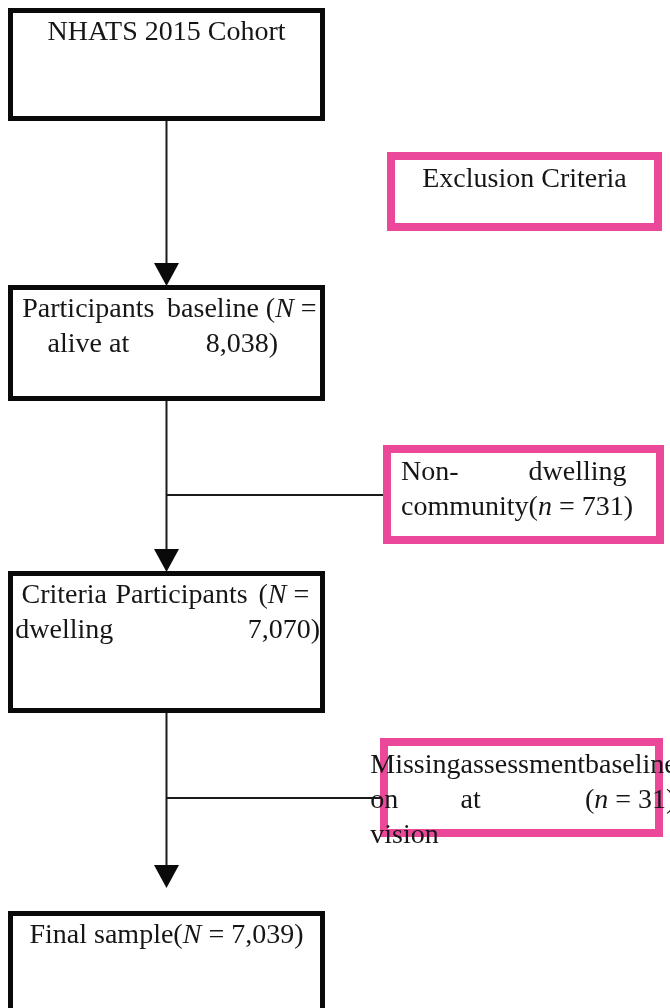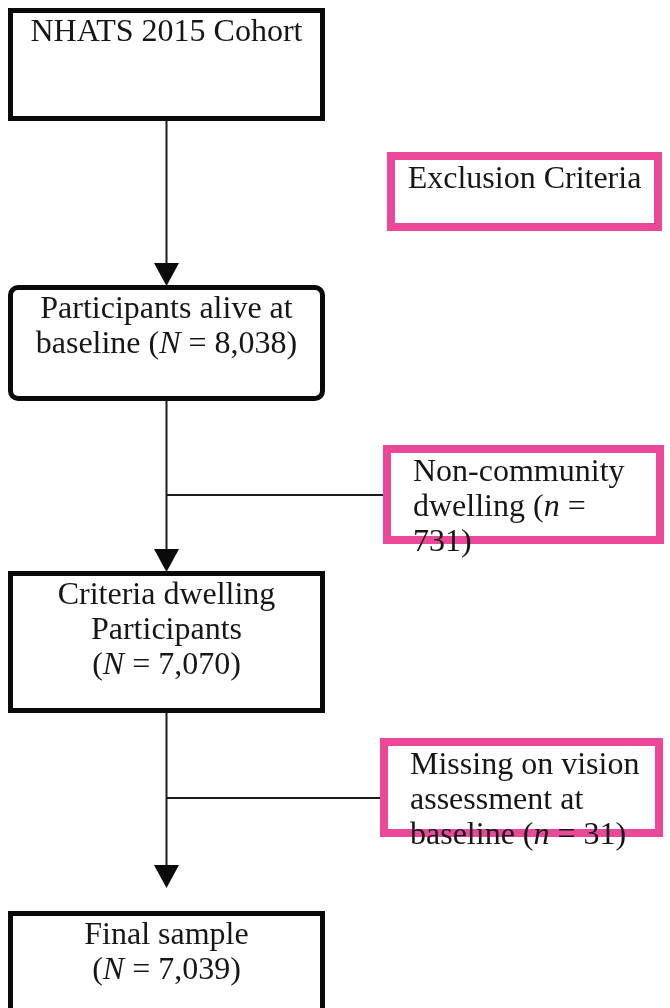--- a/index.html
+++ b/index.html
@@ -14,39 +14,38 @@
     background: #ffffff;
     font-family: "Liberation Serif", "DejaVu Serif", serif;
     color: #161616;
     overflow: hidden;
   }
   .box {
     position: absolute;
     box-sizing: border-box;
     background: #ffffff;
     display: flex;
-    flex-direction: column;
-    justify-content: flex-start;
-    font-size: 32px;
+    justify-content: center;
+    font-size: 28px;
     line-height: 35px;
   }
   .main-box {
     left: 8px;
     width: 317px;
     border: 5px solid #0a0a0a;
     text-align: center;
   }
   .side-box {
     border: 8px solid #ec4899;
   }
   .side-box.centered { text-align: center; }
-  .side-box.lefted   { text-align: left; padding-left: 22px; padding-right: 6px; }
+  .side-box.lefted   { text-align: left; padding-left: 10px; padding-right: 6px; }
 
   #box-cohort     { top: 8px;   height: 113px; }
-  #box-alive      { top: 285px; height: 116px; border-radius: 10px; }
+  #box-alive      { top: 285px; height: 116px; }
   #box-community  { top: 571px; height: 142px; }
   #box-final      { top: 887px; height: 116px; margin-top: 24px; }
 
   #box-exclusion    { left: 387px; top: 152px; width: 275px; height: 79px;  }
   #box-noncommunity { left: 383px; top: 445px; width: 281px; height: 99px;  }
   #box-missing      { left: 380px; top: 738px; width: 283px; height: 99px; }
 
   .it { font-style: italic; }
 
   svg.connectors {

